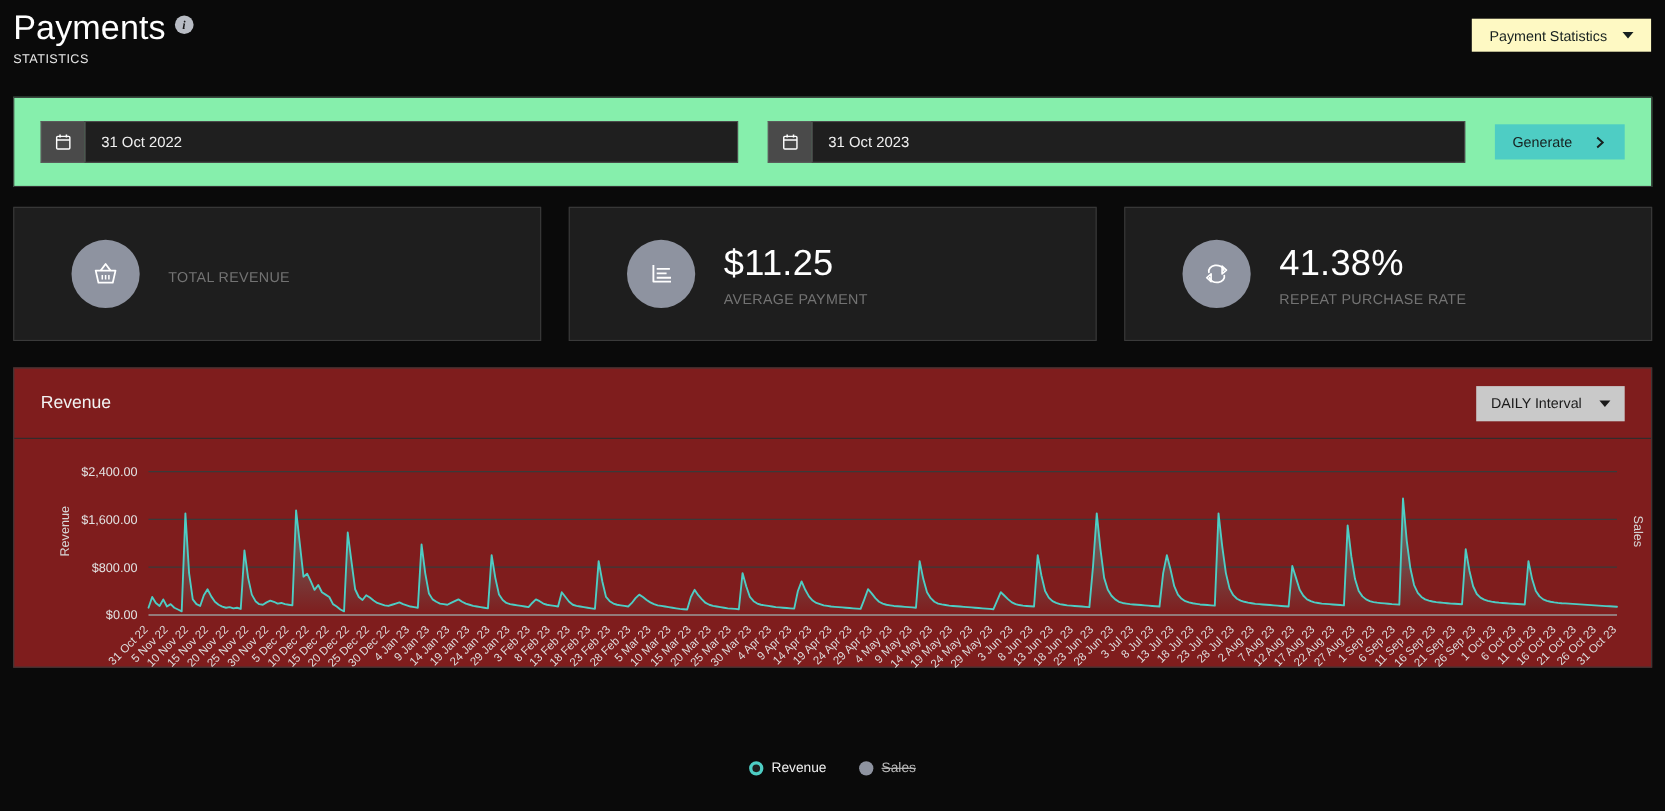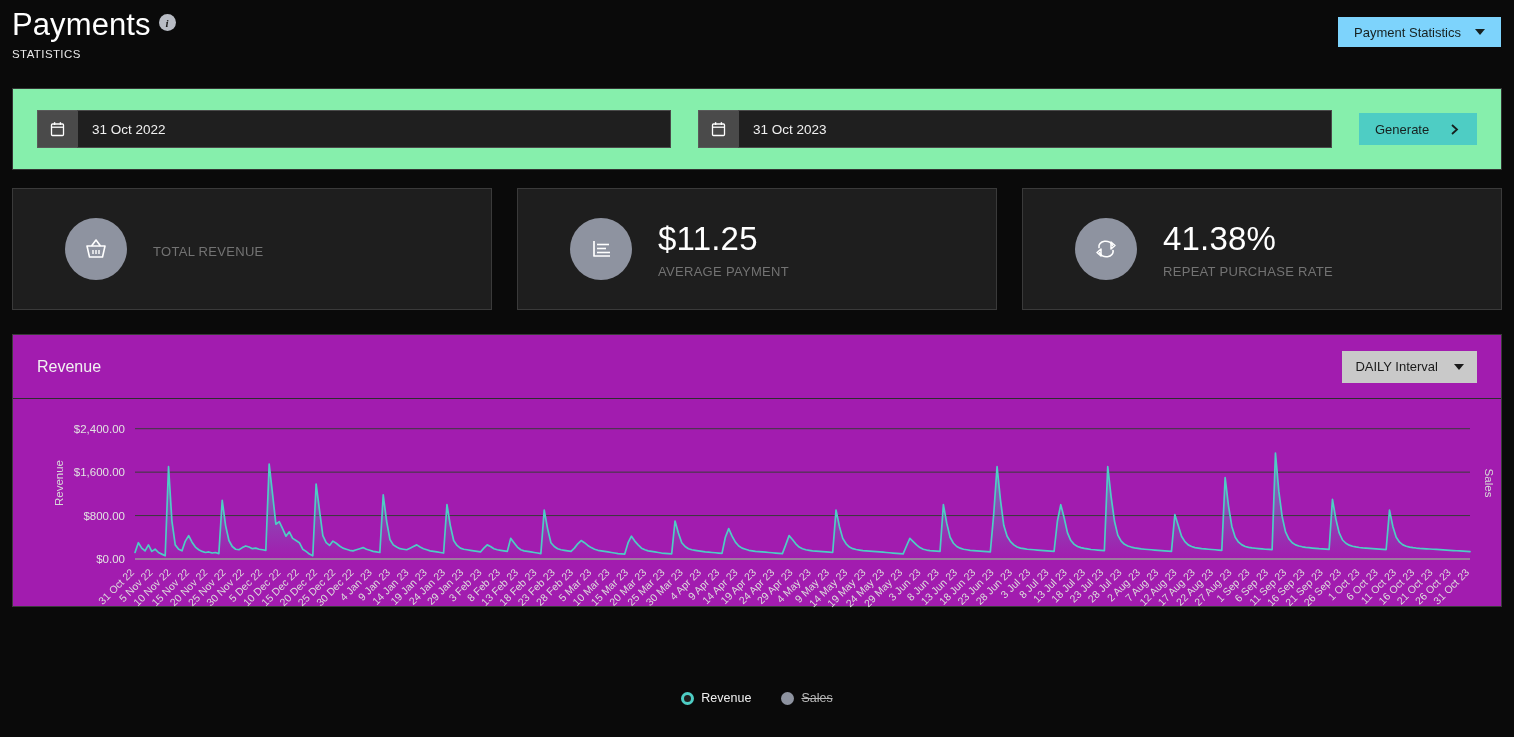--- a/index.html
+++ b/index.html
@@ -23,21 +23,21 @@
     display: flex; align-items: center; justify-content: center;
     font-family: "Liberation Serif", serif;
     margin-top: 8px;
   }
   .subtitle {
     font-size: 11.5px; letter-spacing: .4px; color: #e8e8e8;
     margin-top: 4px; font-weight: 400;
   }
   .btn-teal {
     position: absolute; top: 17px; right: 13px;
-    background: #7dd3fc; color: #16201f;
+    background: #fef9c3; color: #16201f;
     border: none; height: 30px; padding: 0 16px;
     font-size: 13px; font-family: "Liberation Sans", sans-serif;
     display: flex; align-items: center; gap: 14px; cursor: pointer;
   }
   .caret-down {
     width: 0; height: 0;
     border-left: 5px solid transparent; border-right: 5px solid transparent;
     border-top: 6px solid #16201f;
   }
 
@@ -75,21 +75,21 @@
   .stat-icon {
     width: 62px; height: 62px; border-radius: 50%; background: #8e93a0;
     display: flex; align-items: center; justify-content: center; flex: none;
   }
   .stat-value { font-size: 33px; font-weight: 400; color: #fff; line-height: 40px; letter-spacing: .2px; }
   .stat-label { font-size: 13px; color: #737373; letter-spacing: .3px; margin-top: 5px; }
 
   
   .chart-panel {
     margin: 24px 12px 0 12px; height: 273px;
-    background: #a21caf; border: 1px solid #3a3a3a;
+    background: #7f1d1d; border: 1px solid #3a3a3a;
   }
   .chart-head {
     height: 64px; border-bottom: 1px solid #2e2e2e;
     display: flex; align-items: center; justify-content: space-between;
     padding: 0 24px;
   }
   .chart-title { font-size: 16px; color: #f2f2f2; }
   .interval-btn {
     background: #c9c9c9; color: #1a1a1a; border: none;
     height: 32px; padding: 0 13px;

